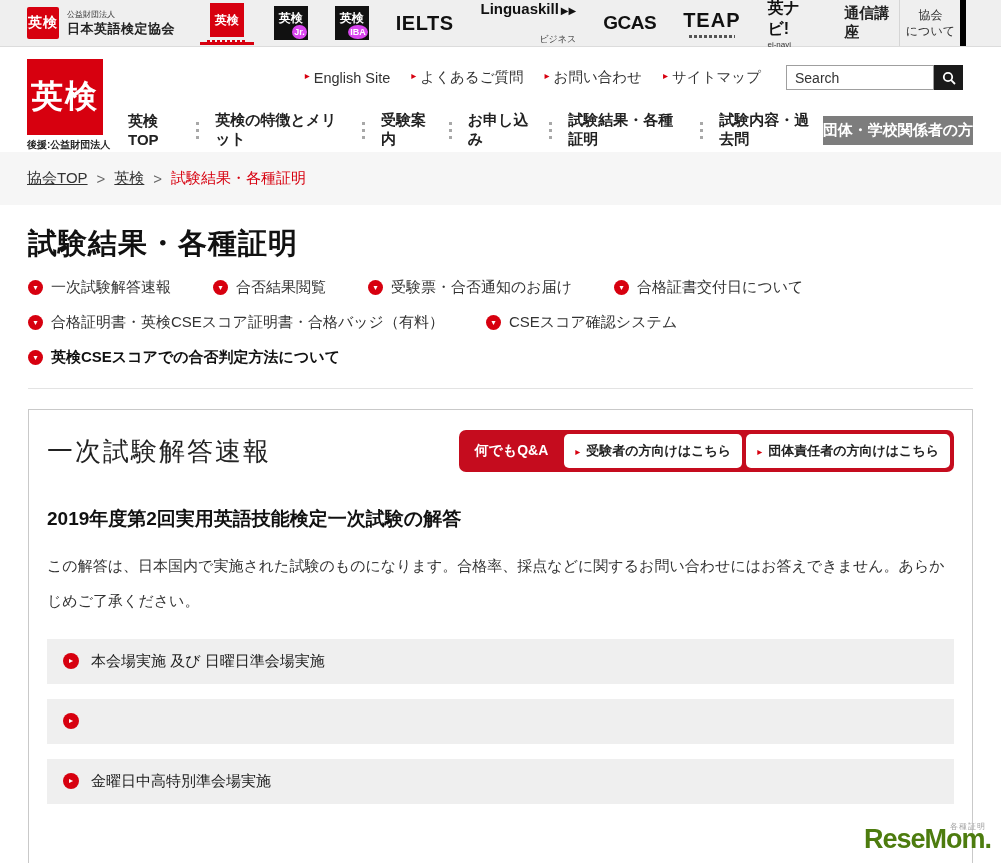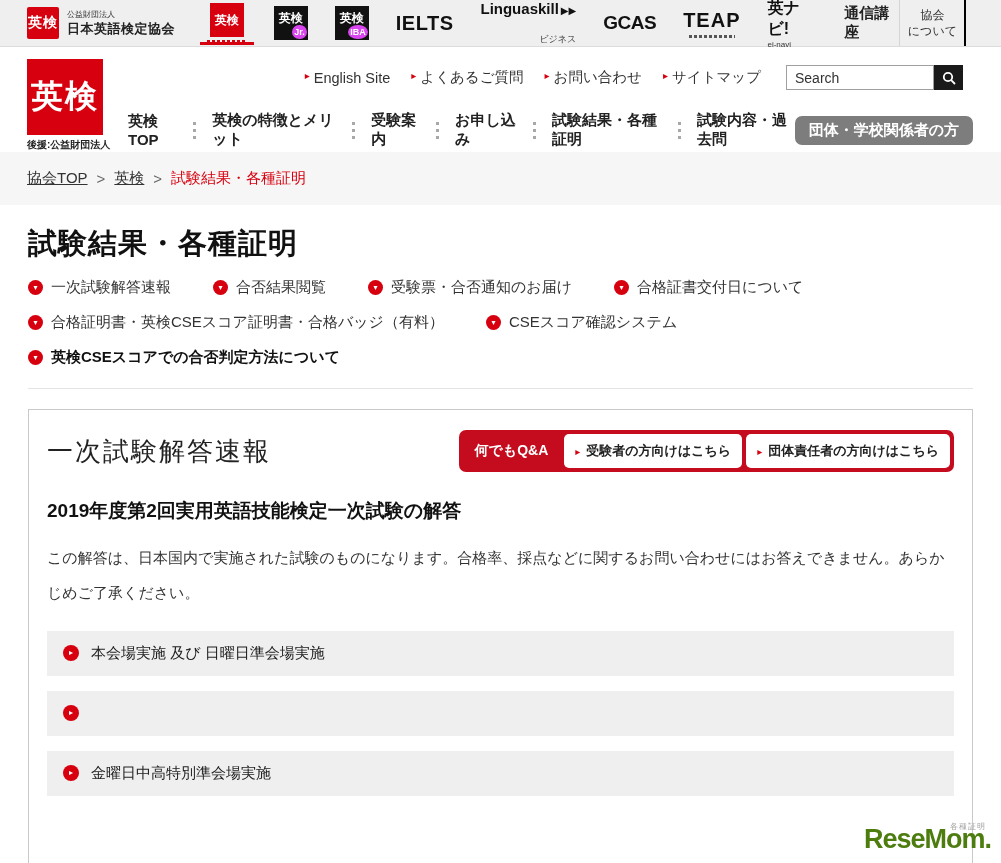--- a/index.html
+++ b/index.html
@@ -62,21 +62,21 @@
   .lingua .arrows { font-size: 10px; margin-left: 2px; }
   .lingua-sub { font-size: 9px; color: #333; align-self: flex-end; margin-top: 16px; }
   .gcas { font-size: 19px; font-weight: bold; color: #111; letter-spacing: -0.5px; }
   .teap { font-size: 20px; font-weight: bold; color: #111; letter-spacing: 1px; }
   .einavi { font-size: 16px; font-weight: bold; color: #111; }
   .einavi-sub { font-size: 8px; color: #333; align-self: flex-start; }
   .tsushin { font-size: 15px; font-weight: bold; color: #222; }
 
   .about {
     margin-left: auto; height: 100%; width: 68px;
-    border-left: 1px solid #d5d5d5; border-right: 2px solid #000000;
+    border-left: 1px solid #d5d5d5; border-right: 6px solid #000000;
     display: flex; flex-direction: column; align-items: center; justify-content: center;
     font-size: 12px; color: #333; line-height: 1.35; cursor: pointer;
   }
   .tb-spacer { width: 35px; height: 100%; }
 
   
   .siteheader { height: 105px; position: relative; background: #fff; }
   .logo { position: absolute; left: 27px; top: 12px; width: 78px; cursor: pointer; }
   .logo-mark {
     width: 76px; height: 76px; background: #d7000f; color: #fff;
@@ -101,21 +101,21 @@
   }
 
   .mainnav {
     position: absolute; left: 128px; right: 28px; top: 64px;
     display: flex; align-items: center;
     font-size: 15px; font-weight: bold; color: #222;
   }
   .navdiv { width: 0; height: 17px; border-left: 3px dotted #a8a8a8; margin: 0 16px; }
   .nav-cta {
     margin-left: auto; background: #7d7d7d; color: #fff;
-    padding: 5px 14px; font-size: 15px; font-weight: bold; white-space: nowrap; border-radius: 7px;
+    padding: 5px 0; font-size: 15px; font-weight: bold; white-space: nowrap;
   }
 
   
   .crumbband {
     height: 53px; background: #f6f6f6;
     display: flex; align-items: center; gap: 9px;
     padding-left: 27px; font-size: 15px; color: #666;
   }
   .crumb { color: #333; text-decoration: underline; }
   .crumb-cur { color: #d7000f; }
@@ -146,21 +146,21 @@
     border-radius: 7px; padding: 4px;
   }
   .qa-label { color: #fff; font-weight: bold; font-size: 14px; padding: 0 12px; white-space: nowrap; }
   .qa-btn {
     background: #fff; border: none; border-radius: 5px; margin-left: 4px;
     padding: 8px 11px; font-size: 13px; font-weight: bold; color: #222;
     display: flex; align-items: center; gap: 6px; cursor: pointer; white-space: nowrap;
     font-family: "Liberation Sans", "DejaVu Sans", sans-serif;
   }
   .qa-arrow { color: #d7000f; font-size: 10px; }
-  .box h3 { font-size: 19px; font-weight: bold; color: #111; margin-top: 26px; }
+  .box h3 { font-size: 19px; font-weight: bold; color: #111; margin-top: 34px; }
   .note { font-size: 15px; color: #333; line-height: 2.35; margin-top: 16px; }
   .acc-list { margin-top: 20px; }
   .acc {
     background: #efefef; height: 45px; display: flex; align-items: center; gap: 12px;
     padding: 0 16px; margin-bottom: 15px; font-size: 15px; color: #222; cursor: pointer;
   }
   .acc .bullet { width: 16px; height: 16px; min-width: 16px; }
 
   
   .watermark { position: absolute; right: 10px; bottom: 8px; z-index: 5; }

